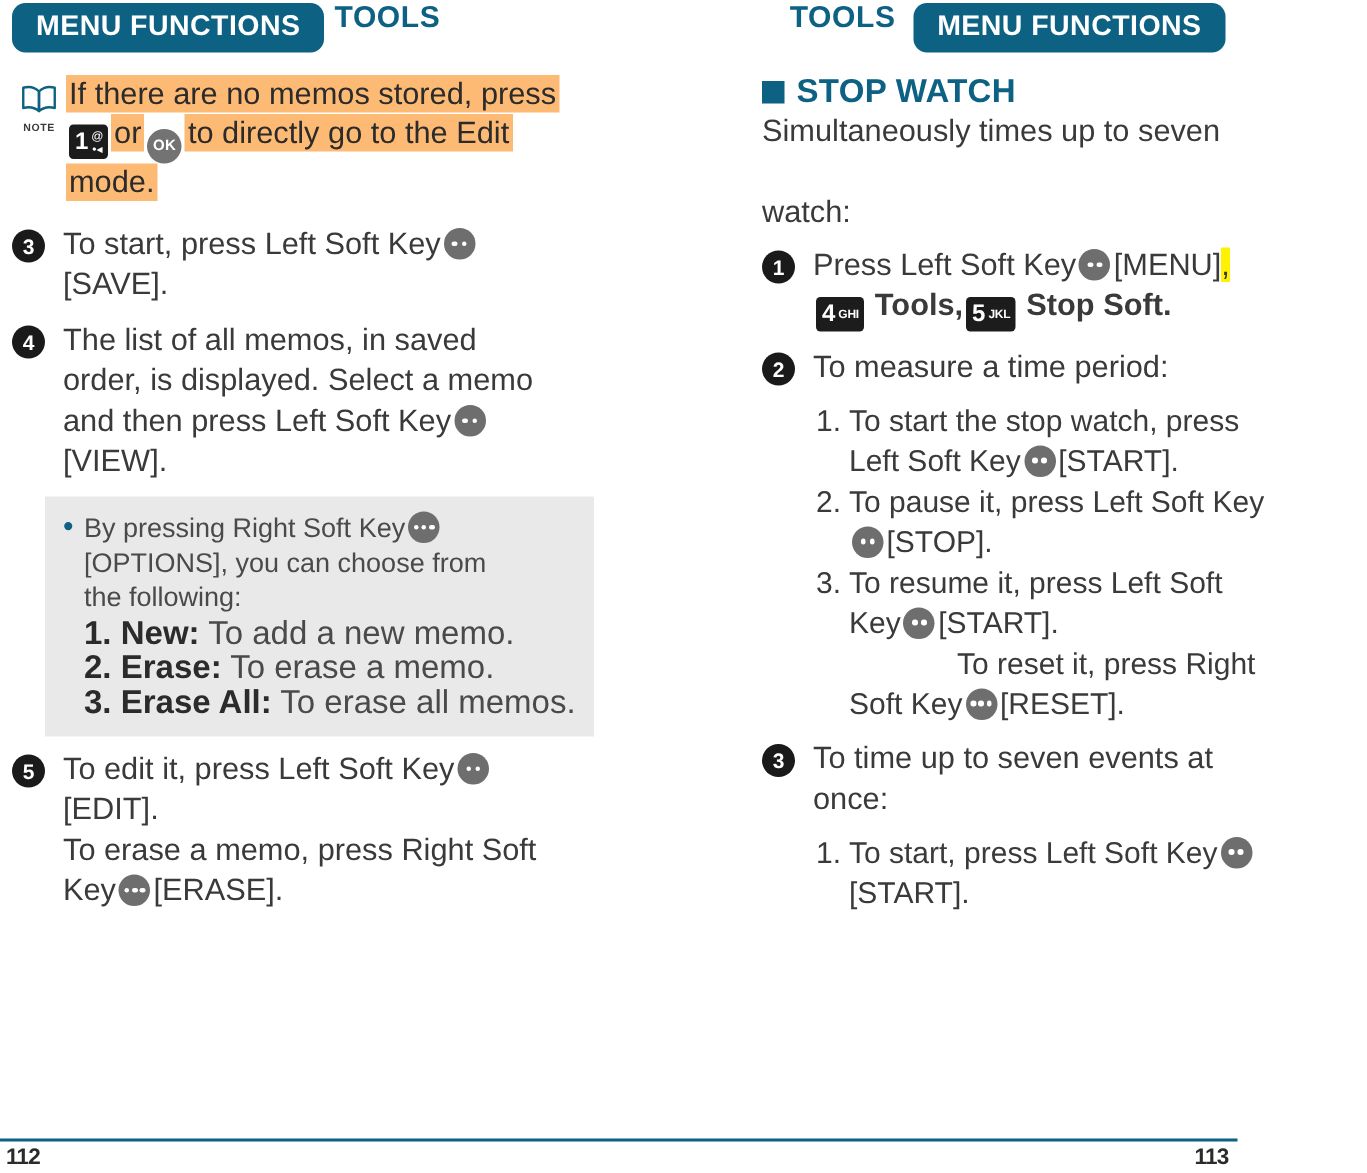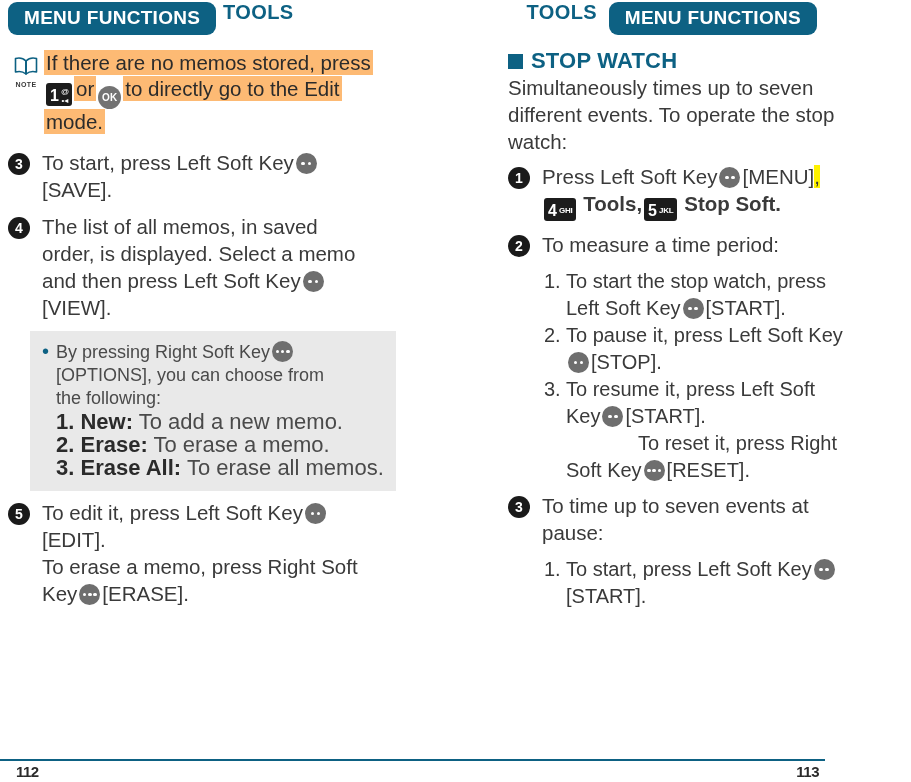--- a/index.html
+++ b/index.html
@@ -291,21 +291,21 @@
     background: #0d6183;
   }
   .pagenum {
     position: absolute;
     top: 763px;
     font-size: 15px;
     color: #2b2b2b;
     font-weight: bold;
     letter-spacing: -0.5px;
   }
-  .pagenum-left { left: 16px; }
+  .pagenum-left { left: 4px; }
   .pagenum-right { right: 6px; }
 </style>
 </head>
 <body>
 
 <div class="page">
 
   <div class="hdr-badge hdr-badge-left">MENU FUNCTIONS</div>
   <div class="hdr-sub hdr-sub-left">TOOLS</div>
 
@@ -395,21 +395,21 @@
   </div>
 
   <div class="col col-right">
 
     <div class="sec-head">
       <div class="sec-square"></div>
       <div class="sec-title">STOP WATCH</div>
     </div>
     <div class="sec-intro">
       <span>Simultaneously times up to seven</span><br>
-      <span>different events. To operate the stop</span><br>
+      <br>
       <span>watch:</span>
     </div>
 
     <div class="step">
       <div class="step-num">
         <span class="num-circle">1</span>
       </div>
       <div class="step-body">
         <span>Press Left Soft Key</span><span class="softkey two"><i></i><i></i></span><span>[MENU]</span><span class="hl" style="background:#fff200;">,</span><br>
         <span class="numkey"><span class="nk-digit">4</span><span class="nk-sub">GHI</span></span>
@@ -452,21 +452,21 @@
         <span>Soft Key</span><span class="softkey three"><i></i><i></i><i></i></span><span>[RESET].</span>
       </div>
     </div>
 
     <div class="step" style="margin-top:8px;">
       <div class="step-num">
         <span class="num-circle">3</span>
       </div>
       <div class="step-body">
         <span>To time up to seven events at</span><br>
-        <span>pause:</span>
+        <span>once:</span>
       </div>
     </div>
 
     <div class="sub-item">
       <div class="sub-marker">1.</div>
       <div class="sub-text">
         <span>To start, press Left Soft Key</span><span class="softkey two"><i></i><i></i></span><br>
         <span>[START].</span>
       </div>
     </div>

